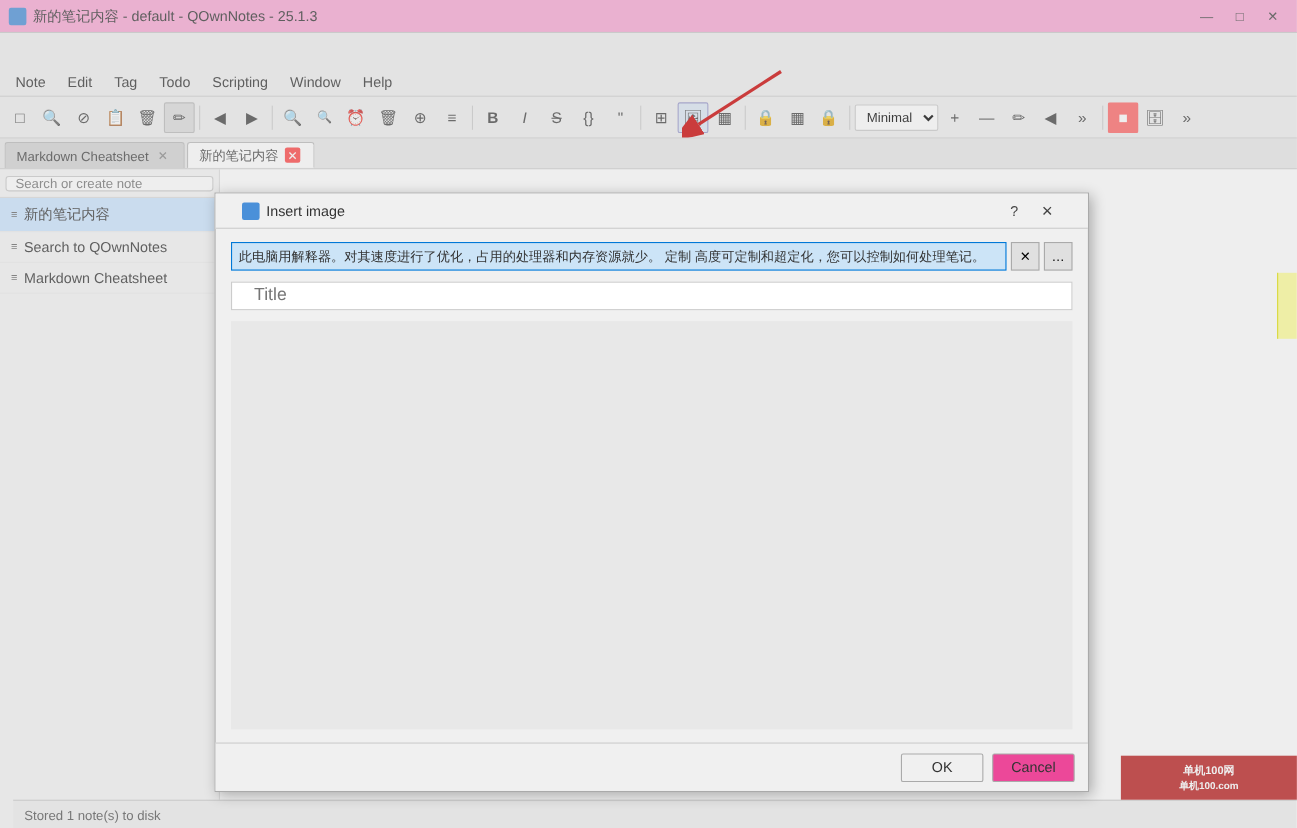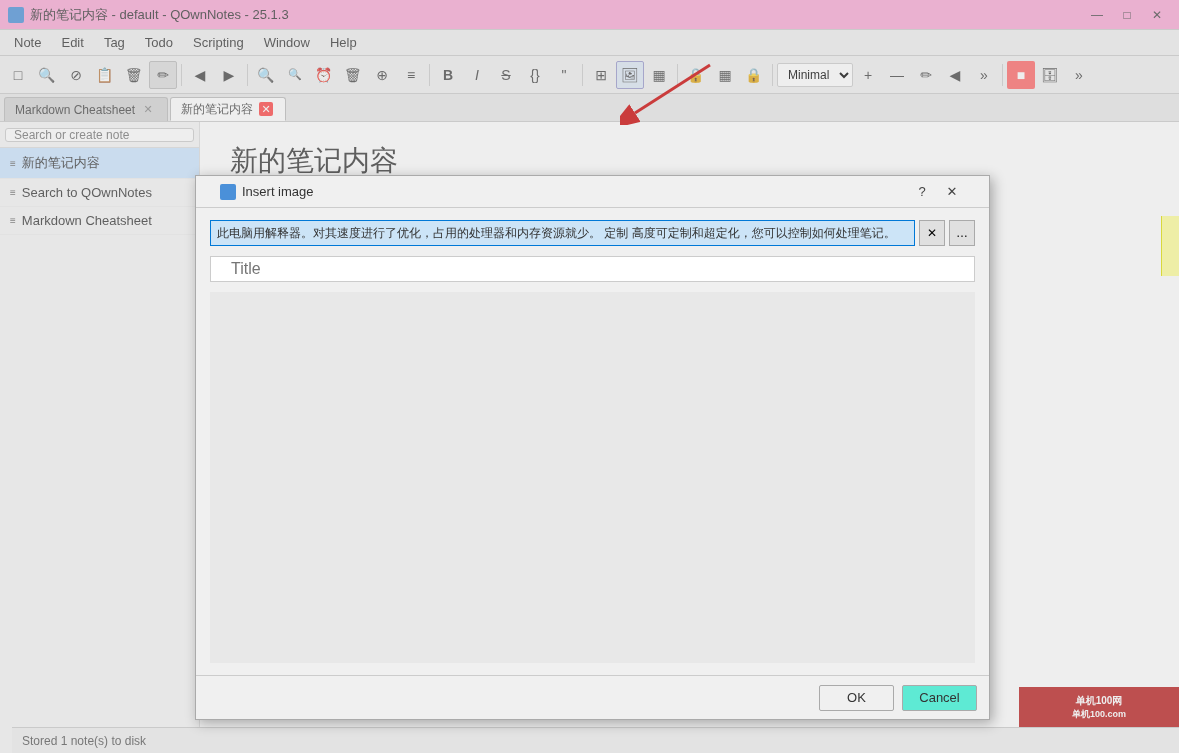--- a/index.html
+++ b/index.html
@@ -57,20 +57,21 @@
     }
 
     
     #menubar {
       height: 26px;
       display: flex;
       align-items: center;
       background: #f0f0f0;
       border-bottom: 1px solid #ccc;
       padding: 0 4px;
+      margin-top: 32px;
     }
     .menu-item {
       padding: 3px 10px;
       cursor: pointer;
       font-size: 13px;
       color: #333;
     }
 
     
     #toolbar {
@@ -401,21 +402,21 @@
       align-items: center;
       justify-content: flex-end;
       padding: 0 12px;
       gap: 8px;
     }
     .dialog-btn {
       min-width: 75px;
       height: 26px;
       padding: 0 12px;
       border: 1px solid #aaa;
-      background: #5eead4;
+      background: #ec4899;
       cursor: pointer;
       font-size: 13px;
       color: #333;
       border-radius: 2px;
     }
     .dialog-btn.primary {
       background: #f0f0f0;
     }
 
     

